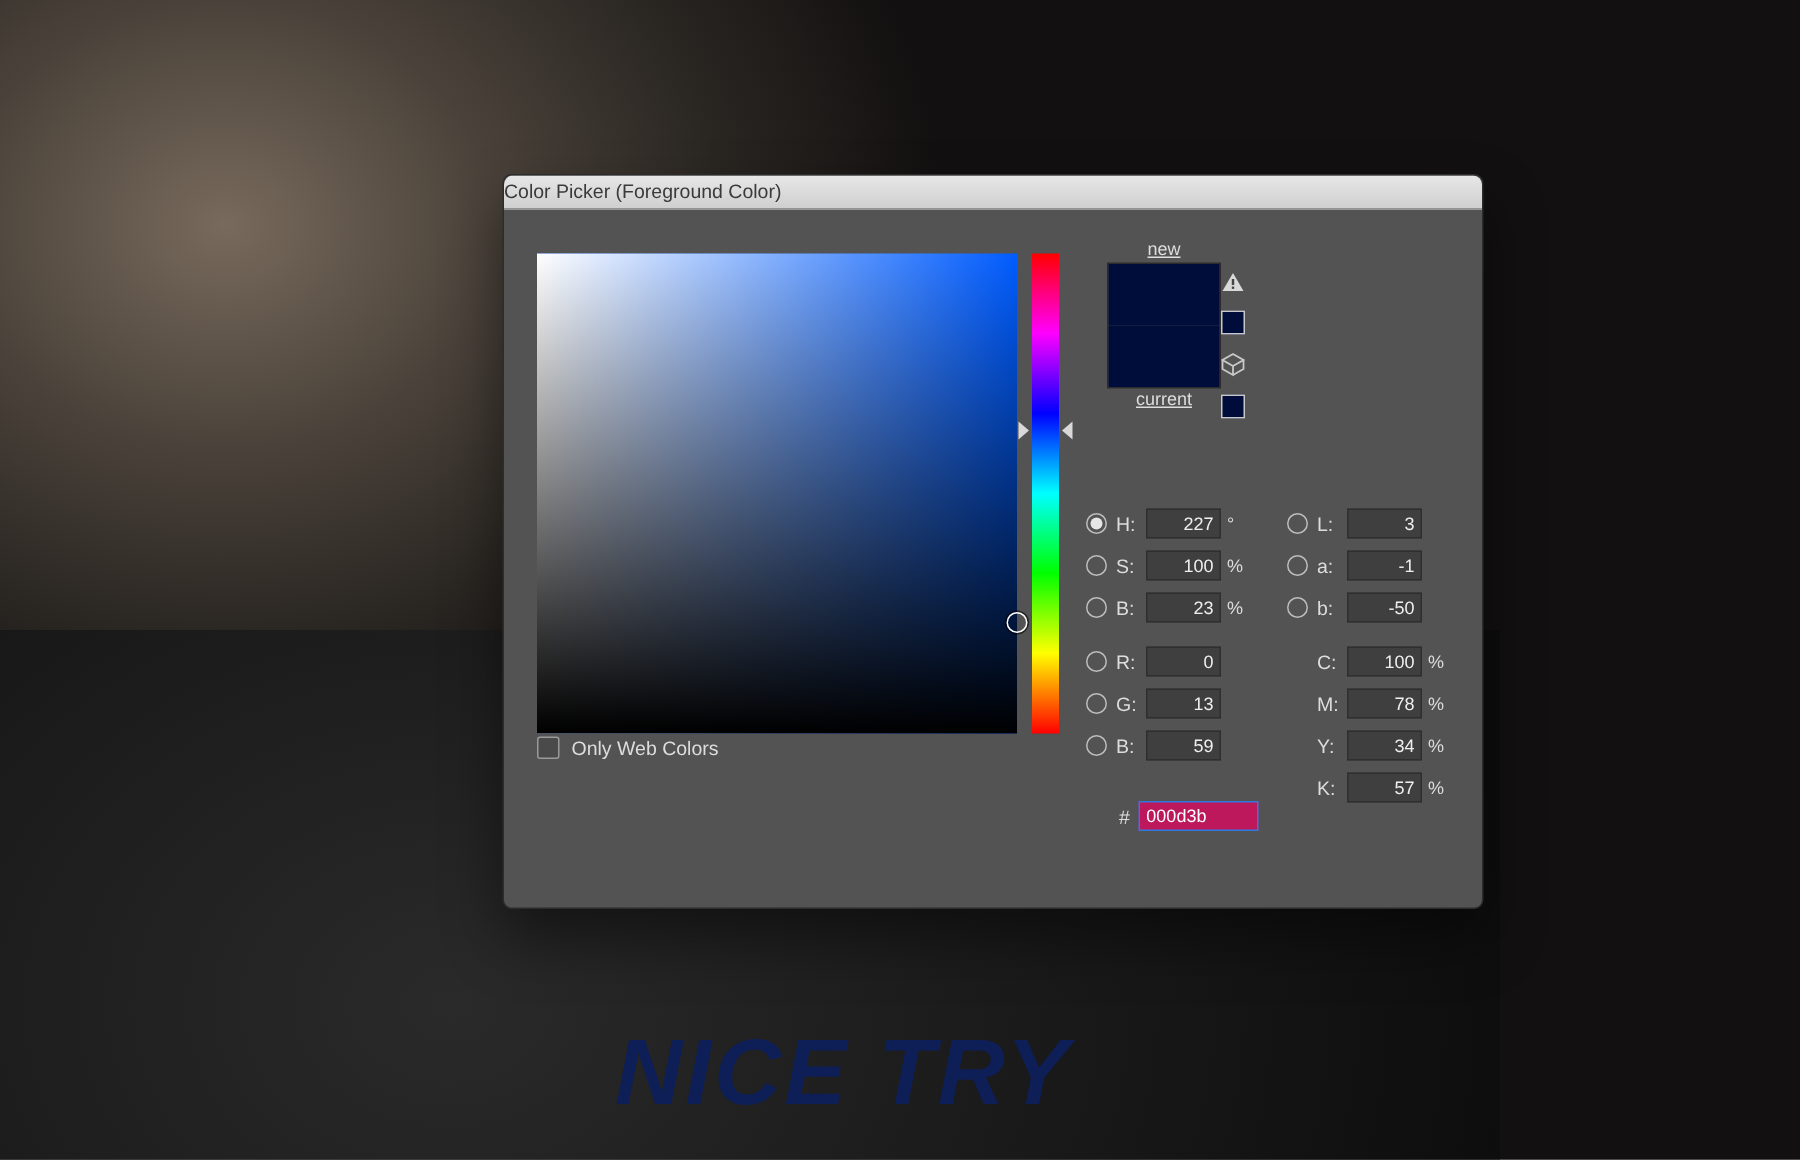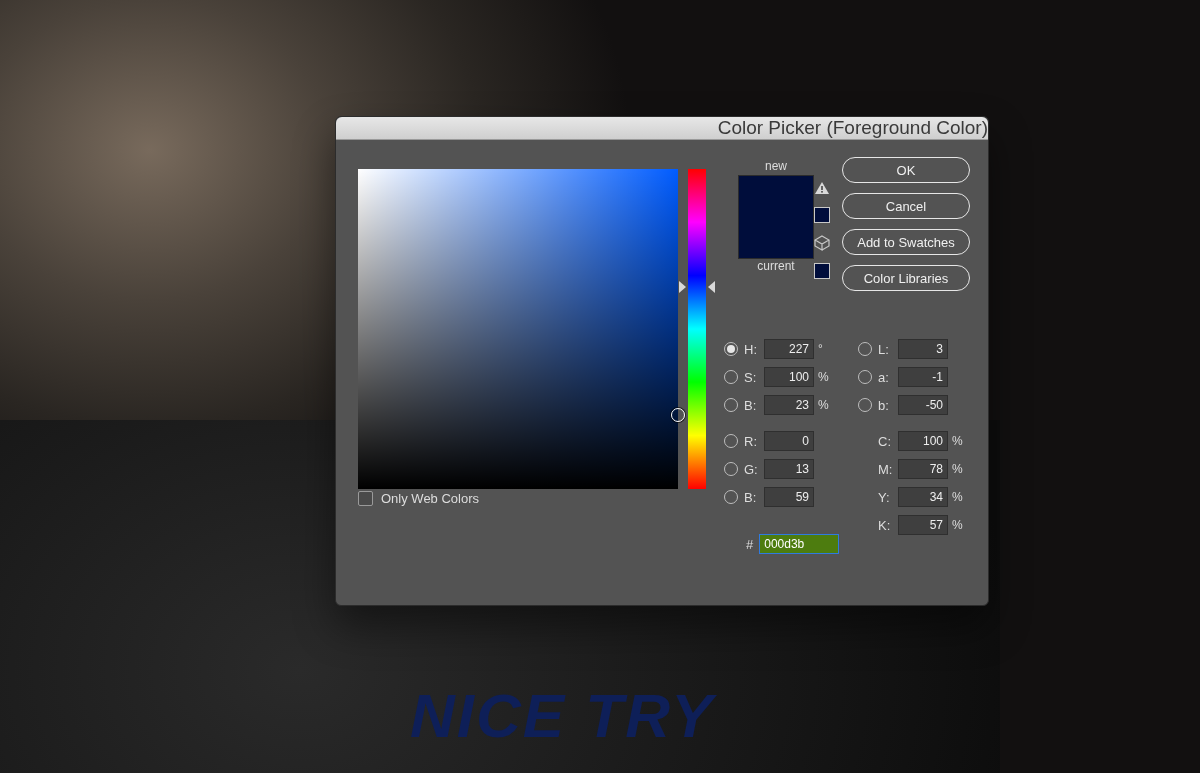--- a/index.html
+++ b/index.html
@@ -11,40 +11,40 @@
       linear-gradient(135deg,#8a6f58 0%, #5c4d42 25%, #2c2724 55%, #0e0c0b 100%);
   }
   .shirt{position:absolute;left:0;top:420px;width:1000px;height:353px;
     background:radial-gradient(ellipse 900px 700px at 300px 250px,#2a2a2a 0%,#1b1b1b 40%,#0d0d0d 80%);}
   .nicetry{position:absolute;left:410px;top:680px;font-weight:900;font-size:62px;letter-spacing:2px;
     font-style:italic;color:#0e1f58;font-family:Arial,sans-serif;}
   
   .dialog{position:absolute;left:335px;top:116px;width:652px;height:488px;
     background:#535353;border-radius:6px;box-shadow:0 20px 40px rgba(0,0,0,.45);border:1px solid #2c2c2c;}
   .titlebar{height:22px;background:linear-gradient(#e7e7e7,#cfcfcf);border-radius:6px 6px 0 0;
-    text-align:right;color:#3a3a3a;font-size:19px;line-height:22px;border-bottom:1px solid #9a9a9a;padding-left:44px;}
+    text-align:left;color:#3a3a3a;font-size:13px;line-height:22px;border-bottom:1px solid #9a9a9a;}
   .body{position:absolute;left:0;top:22px;right:0;bottom:0;}
   
   .sbfield{position:absolute;left:22px;top:30px;width:320px;height:320px;cursor:crosshair;}
   .sbfield .hue{position:absolute;inset:0;background:#005cff;}
   .sbfield .sat{position:absolute;inset:0;background:linear-gradient(to right,#fff,rgba(255,255,255,0));}
   .sbfield .bri{position:absolute;inset:0;background:linear-gradient(to top,#000,rgba(0,0,0,0));}
   .sb-cursor{position:absolute;width:12px;height:12px;border:1px solid #fff;border-radius:50%;
     box-shadow:0 0 0 1px rgba(0,0,0,.6);transform:translate(-50%,-50%);}
   
   .huestrip{position:absolute;left:352px;top:30px;width:18px;height:320px;cursor:ns-resize;
     background:linear-gradient(to bottom,
       #ff0000 0%, #ff00ff 16.6%, #0000ff 33.3%, #00ffff 50%,
       #00ff00 66.6%, #ffff00 83.3%, #ff0000 100%);}
   .hue-tri{position:absolute;width:0;height:0;border-top:6px solid transparent;border-bottom:6px solid transparent;}
   .hue-tri.l{border-left:7px solid #d9d9d9;}
   .hue-tri.r{border-right:7px solid #d9d9d9;}
   
   .preview{position:absolute;left:390px;top:20px;width:100px;}
-  .preview .lbl{color:#ddd;font-size:12px;text-align:center;margin:0 0 2px;}
+  .preview .lbl{color:#ddd;font-size:12px;text-align:center;margin:0 0 2px;text-decoration:underline;}
   .swpair{width:74px;height:82px;margin:0 auto;border:1px solid #2c2c2c;}
   .swpair div{width:100%;height:50%;}
   
   .icocol{position:absolute;left:478px;top:42px;display:flex;flex-direction:column;gap:12px;align-items:center;}
   .warn-icon svg{width:16px;height:14px;display:block;}
   .tiny-sw{width:14px;height:14px;border:1px solid #c8c8c8;}
   .cube-icon svg{width:16px;height:16px;display:block;stroke:#c8c8c8;fill:none;stroke-width:1.2;}
   
   .btncol{position:absolute;right:18px;top:18px;width:128px;display:flex;flex-direction:column;gap:10px;}
   .rbtn{height:26px;border:1.5px solid #e6e6e6;border-radius:14px;background:transparent;color:#f0f0f0;
@@ -58,21 +58,21 @@
   .flabel{width:20px;color:#ddd;font-size:13px;text-align:left;}
   .num{width:40px;height:18px;background:#3f3f3f;border:1px solid #2f2f2f;color:#eee;text-align:right;
     padding:0 4px;font-size:12px;}
   .unit{width:18px;margin-left:4px;color:#ddd;font-size:12px;}
   .col2{position:absolute;left:522px;top:197px;}
   .col2 .flabel{width:20px;}
   .hexrow{position:absolute;left:388px;top:395px;display:flex;align-items:center;}
   .hexrow .hash{margin:0 6px 0 22px;color:#ddd;}
   .hexinput{width:70px;height:18px;background:#3f3f3f;border:1px solid #2f7ae0;color:#fff;
     padding:0 4px;font-size:12px;}
-  .hexinput.sel{background:#4d7c0f;}
+  .hexinput.sel{background:#be185d;}
   
   .webonly{position:absolute;left:22px;top:352px;display:flex;align-items:center;gap:8px;color:#ddd;font-size:13px;cursor:pointer;}
   .cb{width:13px;height:13px;border:1px solid #9a9a9a;border-radius:2px;background:#4a4a4a;}
 </style>
 </head>
 <body>
 
 <div class="photo"></div>
 <div class="shirt"></div>
 <div class="nicetry">NICE TRY</div>
@@ -112,26 +112,20 @@
       </span>
       <span class="tiny-sw" id="warn-sw" style="background: rgb(0, 13, 59);"></span>
       <span class="cube-icon">
         <svg viewBox="0 0 16 16">
             <path d="M8 1 L15 5 L8 9 L1 5 Z M1 5 V11 L8 15 V9 M15 5 V11 L8 15"></path>
           </svg>
       </span>
       <span class="tiny-sw" id="web-sw" style="background: rgb(0, 13, 59);"></span>
     </div>
 
-    <div class="btncol">
-      <button class="rbtn">OK</button>
-      <button class="rbtn">Cancel</button>
-      <button class="rbtn">Add to Swatches</button>
-      <button class="rbtn">Color Libraries</button>
-    </div>
 
     <div class="fields">
       <div class="row">
         <span class="radio on"></span>
         <span class="flabel">H:</span>
         <input class="num" value="227" style="">
         <span class="unit">°</span>
       </div>
       <div class="row">
         <span class="radio"></span>

